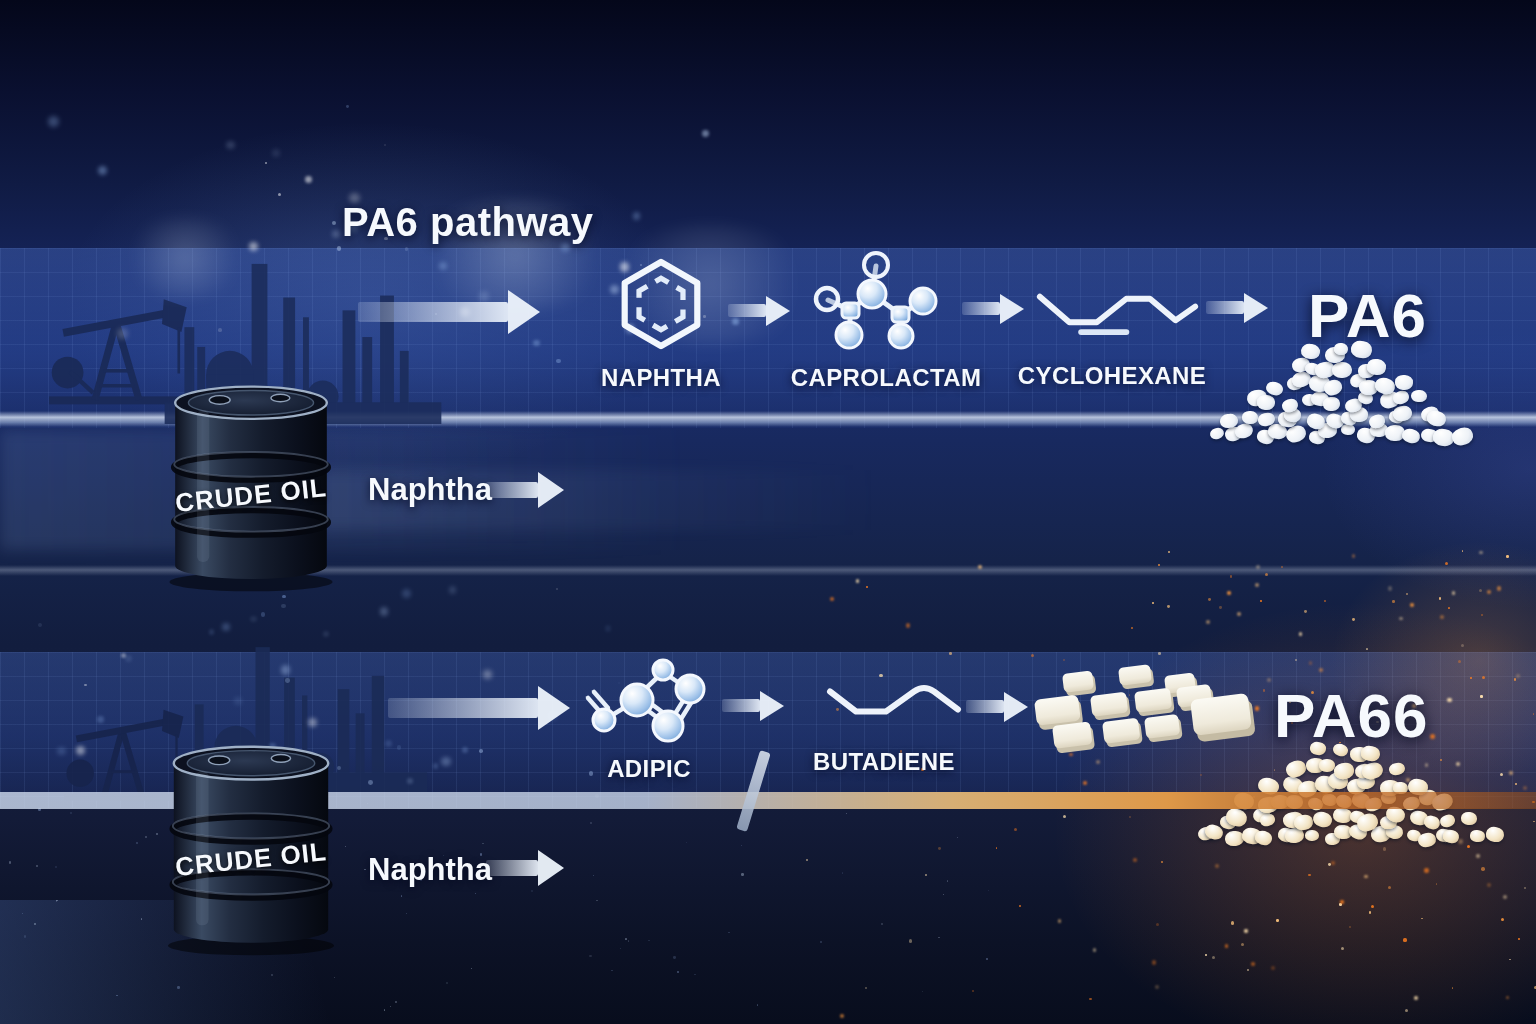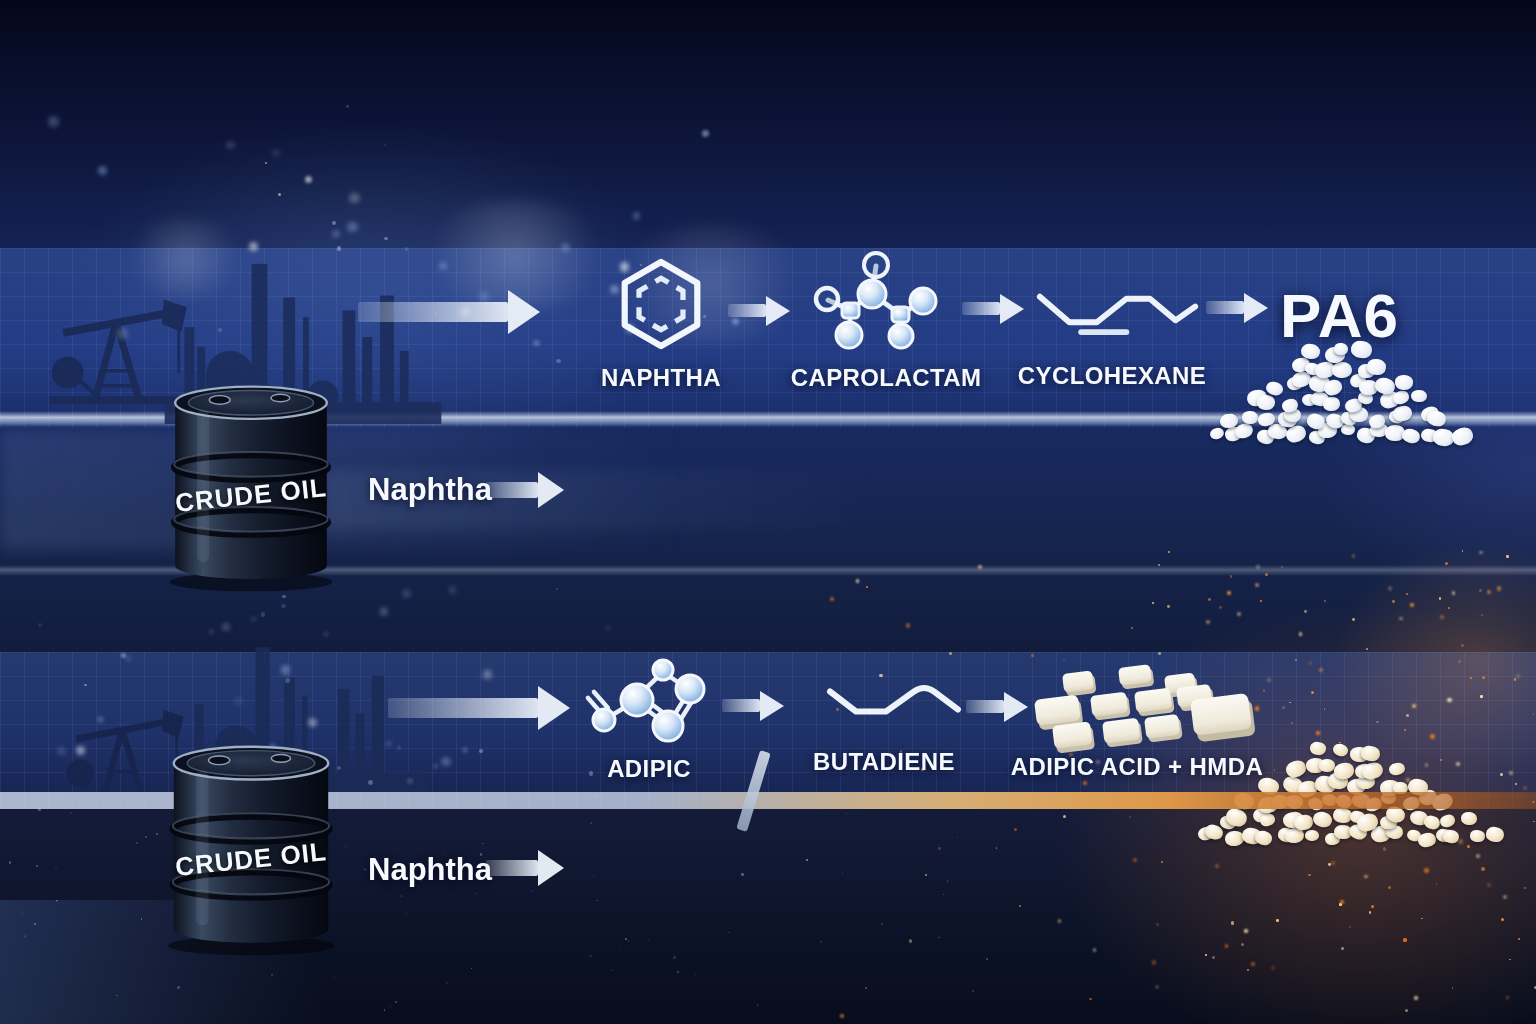--- a/index.html
+++ b/index.html
@@ -482,20 +482,21 @@
       <div class="dot" style="left: 8.5179px; top: 71.3297px; width: 2.44431px; height: 2.44431px; background: rgb(207, 224, 248); opacity: 0.3;"></div>
       <div class="dot" style="left: 921.595px; top: 200.727px; width: 1.07925px; height: 1.07925px; background: rgb(207, 224, 248); opacity: 0.14;"></div>
       <div class="dot" style="left: 55.514px; top: 110.013px; width: 1.77365px; height: 1.77365px; background: rgb(207, 224, 248); opacity: 0.19;"></div>
       <div class="dot" style="left: 881.193px; top: 132.792px; width: 2.0612px; height: 2.0612px; background: rgb(207, 224, 248); opacity: 0.21;"></div>
       <div class="dot" style="left: 611.116px; top: 179.679px; width: 1.58981px; height: 1.58981px; background: rgb(157, 184, 232); opacity: 0.22;"></div>
       <div class="dot" style="left: 470.918px; top: 178.026px; width: 1.04282px; height: 1.04282px; background: rgb(207, 224, 248); opacity: 0.39;"></div>
       <div class="dot" style="left: 318.856px; top: 1.57855px; width: 1.64747px; height: 1.64747px; background: rgb(207, 224, 248); opacity: 0.24;"></div>
       <div class="dot" style="left: 628.145px; top: 150.358px; width: 1.31833px; height: 1.31833px; background: rgb(207, 224, 248); opacity: 0.19;"></div>
     </div>
 
+  <div class="abs title" style="left:342px;top:200px">PA6 pathway</div>
 
   <div class="arrow arrow-lg" style="left:358px;top:302px"></div>
 
   <svg class="abs" style="left:618px;top:256px;width:86px;height:96px" viewBox="0 0 90 100">
     <polygon points="45,6 83,28 83,72 45,94 7,72 7,28" fill="none" stroke="#f2f7fd" stroke-width="6.5" stroke-linejoin="round"></polygon>
     <polygon points="45,23 68,36.5 68,63.5 45,77 22,63.5 22,36.5" fill="none" stroke="#e3edfa" stroke-width="5.5" stroke-dasharray="17 10" stroke-dashoffset="8"></polygon>
   </svg>
   <div class="abs lbl" style="left:661px;top:364px">NAPHTHA</div>
 
   <div class="arrow arrow-sm" style="left:728px;top:304px"></div>
@@ -534,21 +535,21 @@
   <svg class="abs" style="left:1032px;top:282px;width:172px;height:56px" viewBox="0 0 175 55">
     <g fill="none" stroke="#eef3fb" stroke-width="6" stroke-linecap="round" stroke-linejoin="round">
       <path d="M8,14 L38,40 L66,40 L96,16 L120,16 L146,38 L166,24"></path>
       <path d="M50,50 L96,50" stroke="#dce7f6"></path>
     </g>
   </svg>
   <div class="abs lbl" style="left:1112px;top:362px">CYCLOHEXANE</div>
 
   <div class="arrow arrow-sm" style="left:1206px;top:301px"></div>
 
-  <div class="abs product" style="left:1280px;top:280px">PA6</div>
+  <div class="abs product" style="left:1308px;top:280px">PA6</div>
   <div class="pile" id="pa6-pile" style="left:1208px;top:340px;width:258px;height:108px">
       <div class="pellet" style="left: 1.6949px; top: 87.7548px; width: 14.2706px; height: 11.4165px; transform: rotate(-17.0029deg); background: radial-gradient(circle at 35% 25%, rgb(255, 255, 255) 0%, rgb(238, 242, 247) 55%, rgb(198, 209, 224) 100%);"></div>
       <div class="pellet" style="left: 17.0344px; top: 86.7596px; width: 17.3683px; height: 13.8946px; transform: rotate(-13.528deg); background: radial-gradient(circle at 35% 25%, rgb(255, 255, 255) 0%, rgb(238, 242, 247) 55%, rgb(198, 209, 224) 100%);"></div>
       <div class="pellet" style="left: 27.1624px; top: 83.9283px; width: 17.8683px; height: 14.2946px; transform: rotate(-16.6563deg); background: radial-gradient(circle at 35% 25%, rgb(255, 255, 255) 0%, rgb(238, 242, 247) 55%, rgb(198, 209, 224) 100%);"></div>
       <div class="pellet" style="left: 49.2094px; top: 89.5354px; width: 17.3371px; height: 13.8697px; transform: rotate(15.1909deg); background: radial-gradient(circle at 35% 25%, rgb(255, 255, 255) 0%, rgb(238, 242, 247) 55%, rgb(198, 209, 224) 100%);"></div>
       <div class="pellet" style="left: 60.1539px; top: 84.3588px; width: 18.8341px; height: 15.0673px; transform: rotate(6.88562deg); background: radial-gradient(circle at 35% 25%, rgb(255, 255, 255) 0%, rgb(238, 242, 247) 55%, rgb(198, 209, 224) 100%);"></div>
       <div class="pellet" style="left: 78.4686px; top: 86.2324px; width: 19.8221px; height: 15.8577px; transform: rotate(-19.5358deg); background: radial-gradient(circle at 35% 25%, rgb(255, 255, 255) 0%, rgb(238, 242, 247) 55%, rgb(198, 209, 224) 100%);"></div>
       <div class="pellet" style="left: 100.879px; top: 91.3006px; width: 16.1728px; height: 12.9382px; transform: rotate(10.7748deg); background: radial-gradient(circle at 35% 25%, rgb(255, 255, 255) 0%, rgb(238, 242, 247) 55%, rgb(198, 209, 224) 100%);"></div>
       <div class="pellet" style="left: 110.358px; top: 83.0978px; width: 19.0028px; height: 15.2022px; transform: rotate(-5.28307deg); background: radial-gradient(circle at 35% 25%, rgb(255, 255, 255) 0%, rgb(238, 242, 247) 55%, rgb(198, 209, 224) 100%);"></div>
       <div class="pellet" style="left: 132.855px; top: 83.8311px; width: 14.0101px; height: 11.2081px; transform: rotate(-0.867632deg); background: radial-gradient(circle at 35% 25%, rgb(255, 255, 255) 0%, rgb(238, 242, 247) 55%, rgb(198, 209, 224) 100%);"></div>
@@ -719,22 +720,22 @@
       <g transform="translate(118 58) rotate(-7)">
           <rect x="2" y="4" width="34" height="21" rx="5" fill="#c9c1ab"></rect>
           <rect width="34" height="21" rx="5" fill="url(#cubeG)"></rect>
         </g>
       <g transform="translate(164 40) rotate(-7)">
           <rect x="3" y="7" width="58" height="36" rx="7" fill="#c4bba3"></rect>
           <rect width="58" height="36" rx="7" fill="url(#cubeG)"></rect>
         </g>
     </g>
   </svg>
-  <div class="abs lbl" style="left:1137px;top:753px">ADIPIC ACID + HMDA</div>
-
+
+  <div class="abs product" style="left:1274px;top:680px">PA66</div>
   <div class="pile" id="pa66-pile" style="left:1195px;top:738px;width:300px;height:112px">
       <div class="pellet" style="left: 2.91797px; top: 88.7992px; width: 16.3313px; height: 13.0651px; transform: rotate(-16.7264deg); background: radial-gradient(circle at 35% 25%, rgb(255, 255, 255) 0%, rgb(243, 229, 198) 55%, rgb(214, 187, 144) 100%);"></div>
       <div class="pellet" style="left: 10.0282px; top: 86.9971px; width: 17.5595px; height: 14.0476px; transform: rotate(18.9545deg); background: radial-gradient(circle at 35% 25%, rgb(255, 255, 255) 0%, rgb(243, 229, 198) 55%, rgb(214, 187, 144) 100%);"></div>
       <div class="pellet" style="left: 30.0466px; top: 92.6907px; width: 18.8357px; height: 15.0686px; transform: rotate(-5.23405deg); background: radial-gradient(circle at 35% 25%, rgb(255, 255, 255) 0%, rgb(243, 229, 198) 55%, rgb(214, 187, 144) 100%);"></div>
       <div class="pellet" style="left: 46.7244px; top: 90.0052px; width: 20.1311px; height: 16.1049px; transform: rotate(9.73385deg); background: radial-gradient(circle at 35% 25%, rgb(255, 255, 255) 0%, rgb(243, 229, 198) 55%, rgb(214, 187, 144) 100%);"></div>
       <div class="pellet" style="left: 60.3444px; top: 92.9756px; width: 17.4332px; height: 13.9465px; transform: rotate(17.2289deg); background: radial-gradient(circle at 35% 25%, rgb(255, 255, 255) 0%, rgb(243, 229, 198) 55%, rgb(214, 187, 144) 100%);"></div>
       <div class="pellet" style="left: 83.1048px; top: 89.5388px; width: 17.2994px; height: 13.8395px; transform: rotate(11.5236deg); background: radial-gradient(circle at 35% 25%, rgb(255, 255, 255) 0%, rgb(243, 229, 198) 55%, rgb(214, 187, 144) 100%);"></div>
       <div class="pellet" style="left: 89.599px; top: 90.3493px; width: 19.2655px; height: 15.4124px; transform: rotate(-6.28523deg); background: radial-gradient(circle at 35% 25%, rgb(255, 255, 255) 0%, rgb(243, 229, 198) 55%, rgb(214, 187, 144) 100%);"></div>
       <div class="pellet" style="left: 110.432px; top: 92.0979px; width: 14.0761px; height: 11.2609px; transform: rotate(1.60081deg); background: radial-gradient(circle at 35% 25%, rgb(255, 255, 255) 0%, rgb(243, 229, 198) 55%, rgb(214, 187, 144) 100%);"></div>
       <div class="pellet" style="left: 129.832px; top: 94.7518px; width: 14.6676px; height: 11.734px; transform: rotate(-3.83133deg); background: radial-gradient(circle at 35% 25%, rgb(255, 255, 255) 0%, rgb(243, 229, 198) 55%, rgb(214, 187, 144) 100%);"></div>

